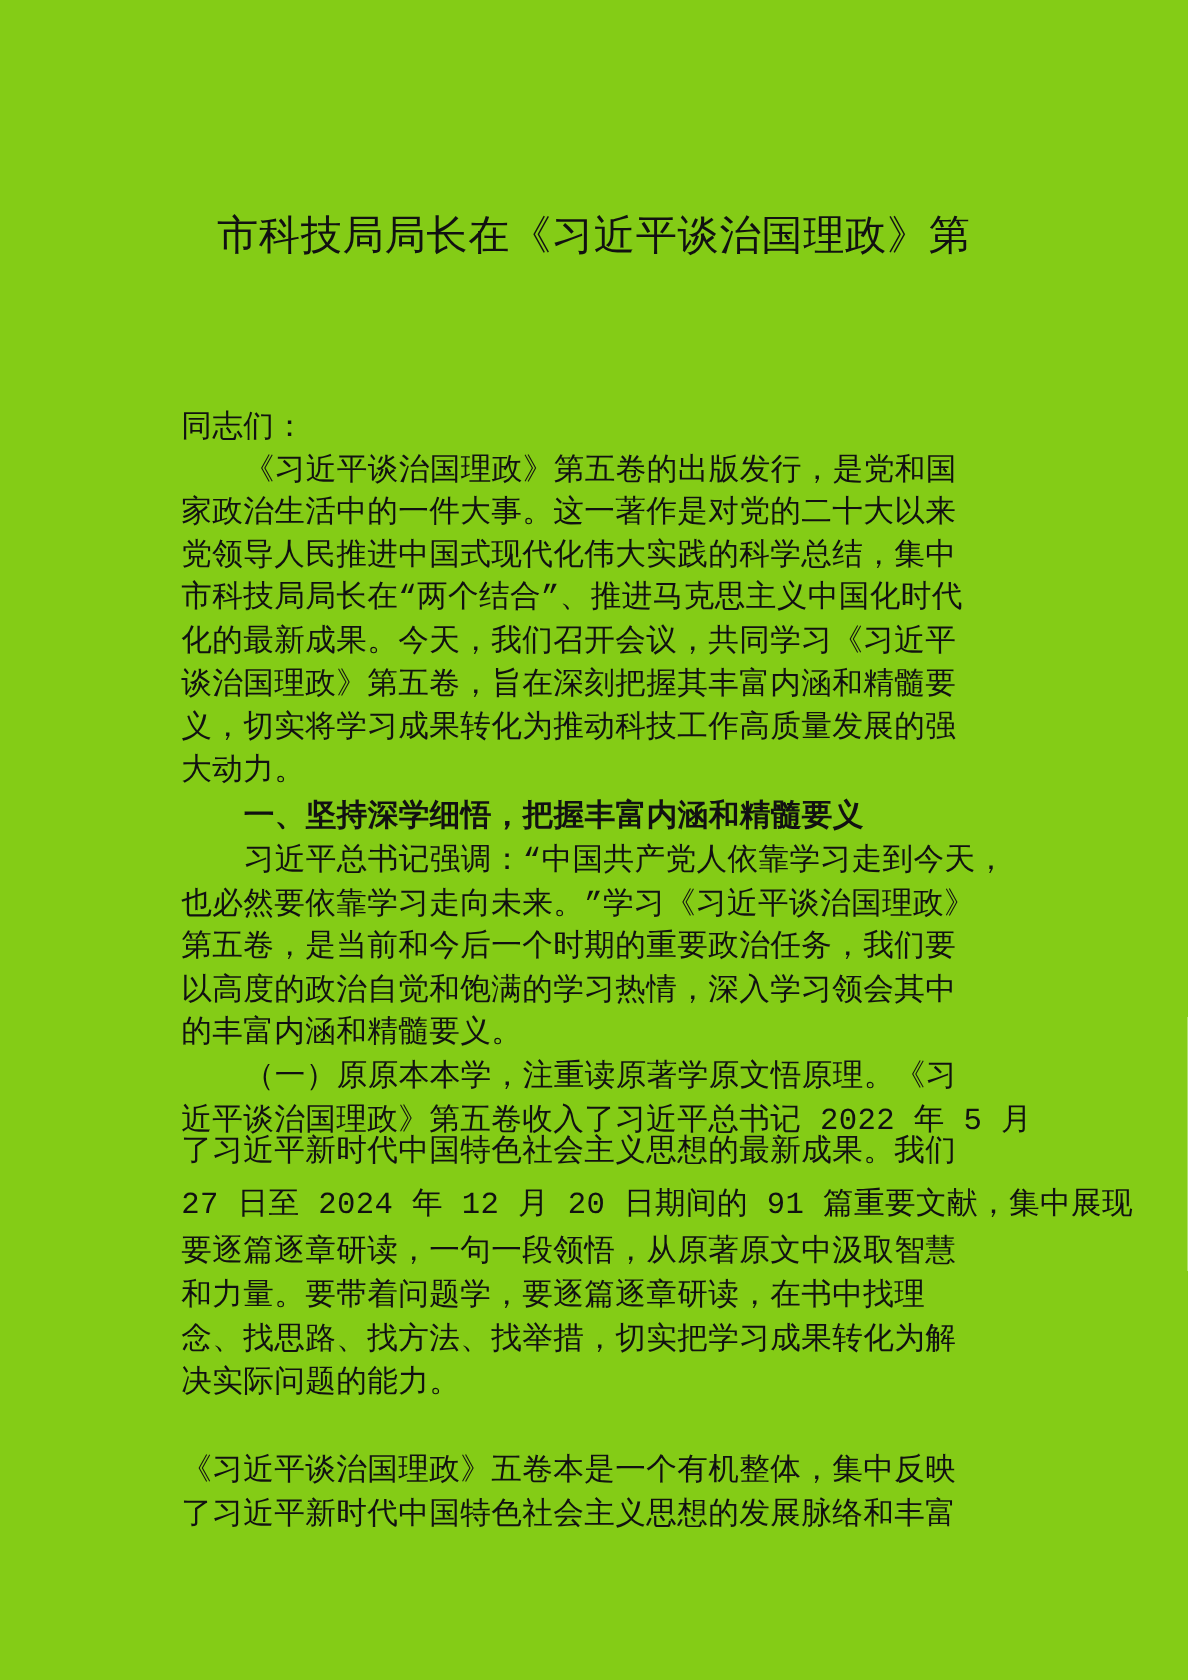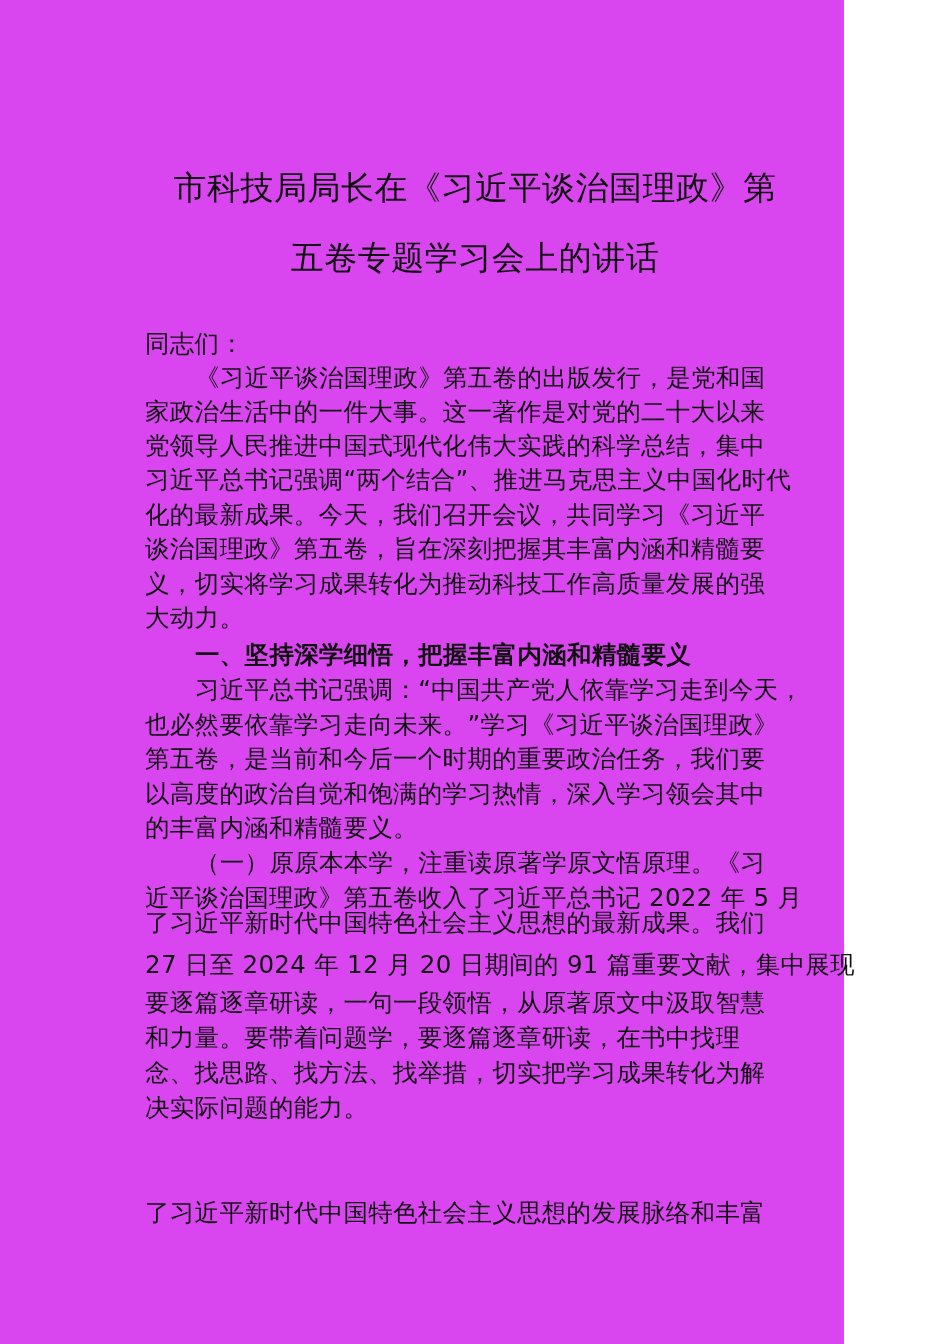--- a/index.html
+++ b/index.html
@@ -1,38 +1,37 @@
 <!DOCTYPE html>
 <html><head>
   <meta charset="utf-8">
   <style>
     html, body { margin: 0; padding: 0; background: #ffffff; }
     body { width: 950px; height: 1344px; position: relative; overflow: hidden;
       font-family: "DejaVu Sans", "Liberation Sans", sans-serif; color: #111; }
-    .page { position: absolute; left: 0; top: 0; width: 844px; height: 1344px; background: #d946ef; }
+    .page { position: absolute; left: 0; top: 0; width: 950px; height: 1344px; background: #84cc16; }
     .title-line { position: absolute; left: 0; width: 950px; text-align: center;
       font-size: 33px; line-height: 40px; letter-spacing: 0.5px; color: #111; }
     .line { position: absolute; left: 145px; width: 680px; font-size: 24.5px; line-height: 34px;
-      white-space: nowrap; color: #111; letter-spacing: 0.3px; }
+      white-space: nowrap; color: #111; letter-spacing: 0.3px; font-family: Liberation Mono, monospace; }
     .indent { left: 195px; }
     .bold { font-weight: bold; }
   </style>
 </head>
 <body>
 
 <div class="page">
   <div class="title-line" style="top:168px">市科技局局长在《习近平谈治国理政》第</div>
-  <div class="title-line" style="top:238px">五卷专题学习会上的讲话</div>
 
   <div class="line" style="top:327px">同志们：</div>
 
   <div class="line indent" style="top:361px">《习近平谈治国理政》第五卷的出版发行，是党和国</div>
   <div class="line" style="top:429px">党领导人民推进中国式现代化伟大实践的科学总结，集中</div>
   <div class="line" style="top:395px">家政治生活中的一件大事。这一著作是对党的二十大以来</div>
-  <div class="line" style="top:463px">习近平总书记强调“两个结合”、推进马克思主义中国化时代</div>
+  <div class="line" style="top:463px">市科技局局长在“两个结合”、推进马克思主义中国化时代</div>
   <div class="line" style="top:498px">化的最新成果。今天，我们召开会议，共同学习《习近平</div>
   <div class="line" style="top:532px">谈治国理政》第五卷，旨在深刻把握其丰富内涵和精髓要</div>
   <div class="line" style="top:567px">义，切实将学习成果转化为推动科技工作高质量发展的强</div>
   <div class="line indent bold" style="top:638px">一、坚持深学细悟，把握丰富内涵和精髓要义</div>
 
   <div class="line" style="top:601px">大动力。</div>
 
   <div class="line indent" style="top:673px">习近平总书记强调：“中国共产党人依靠学习走到今天，</div>
   <div class="line" style="top:742px">第五卷，是当前和今后一个时期的重要政治任务，我们要</div>
   <div class="line" style="top:708px">也必然要依靠学习走向未来。”学习《习近平谈治国理政》</div>
@@ -41,14 +40,15 @@
 
   <div class="line indent" style="top:846px">（一）原原本本学，注重读原著学原文悟原理。《习</div>
   <div class="line" style="top:881px">近平谈治国理政》第五卷收入了习近平总书记 2022 年 5 月</div>
   <div class="line" style="top:948px">27 日至 2024 年 12 月 20 日期间的 91 篇重要文献，集中展现</div>
   <div class="line" style="top:906px">了习近平新时代中国特色社会主义思想的最新成果。我们</div>
   <div class="line" style="top:986px">要逐篇逐章研读，一句一段领悟，从原著原文中汲取智慧</div>
   <div class="line" style="top:1021px">和力量。要带着问题学，要逐篇逐章研读，在书中找理</div>
   <div class="line" style="top:1056px">念、找思路、找方法、找举措，切实把学习成果转化为解</div>
   <div class="line" style="top:1091px">决实际问题的能力。</div>
 
+  <div class="line" style="top:1161px">《习近平谈治国理政》五卷本是一个有机整体，集中反映</div>
   <div class="line" style="top:1196px">了习近平新时代中国特色社会主义思想的发展脉络和丰富</div>
 </div>
 
 </body></html>

